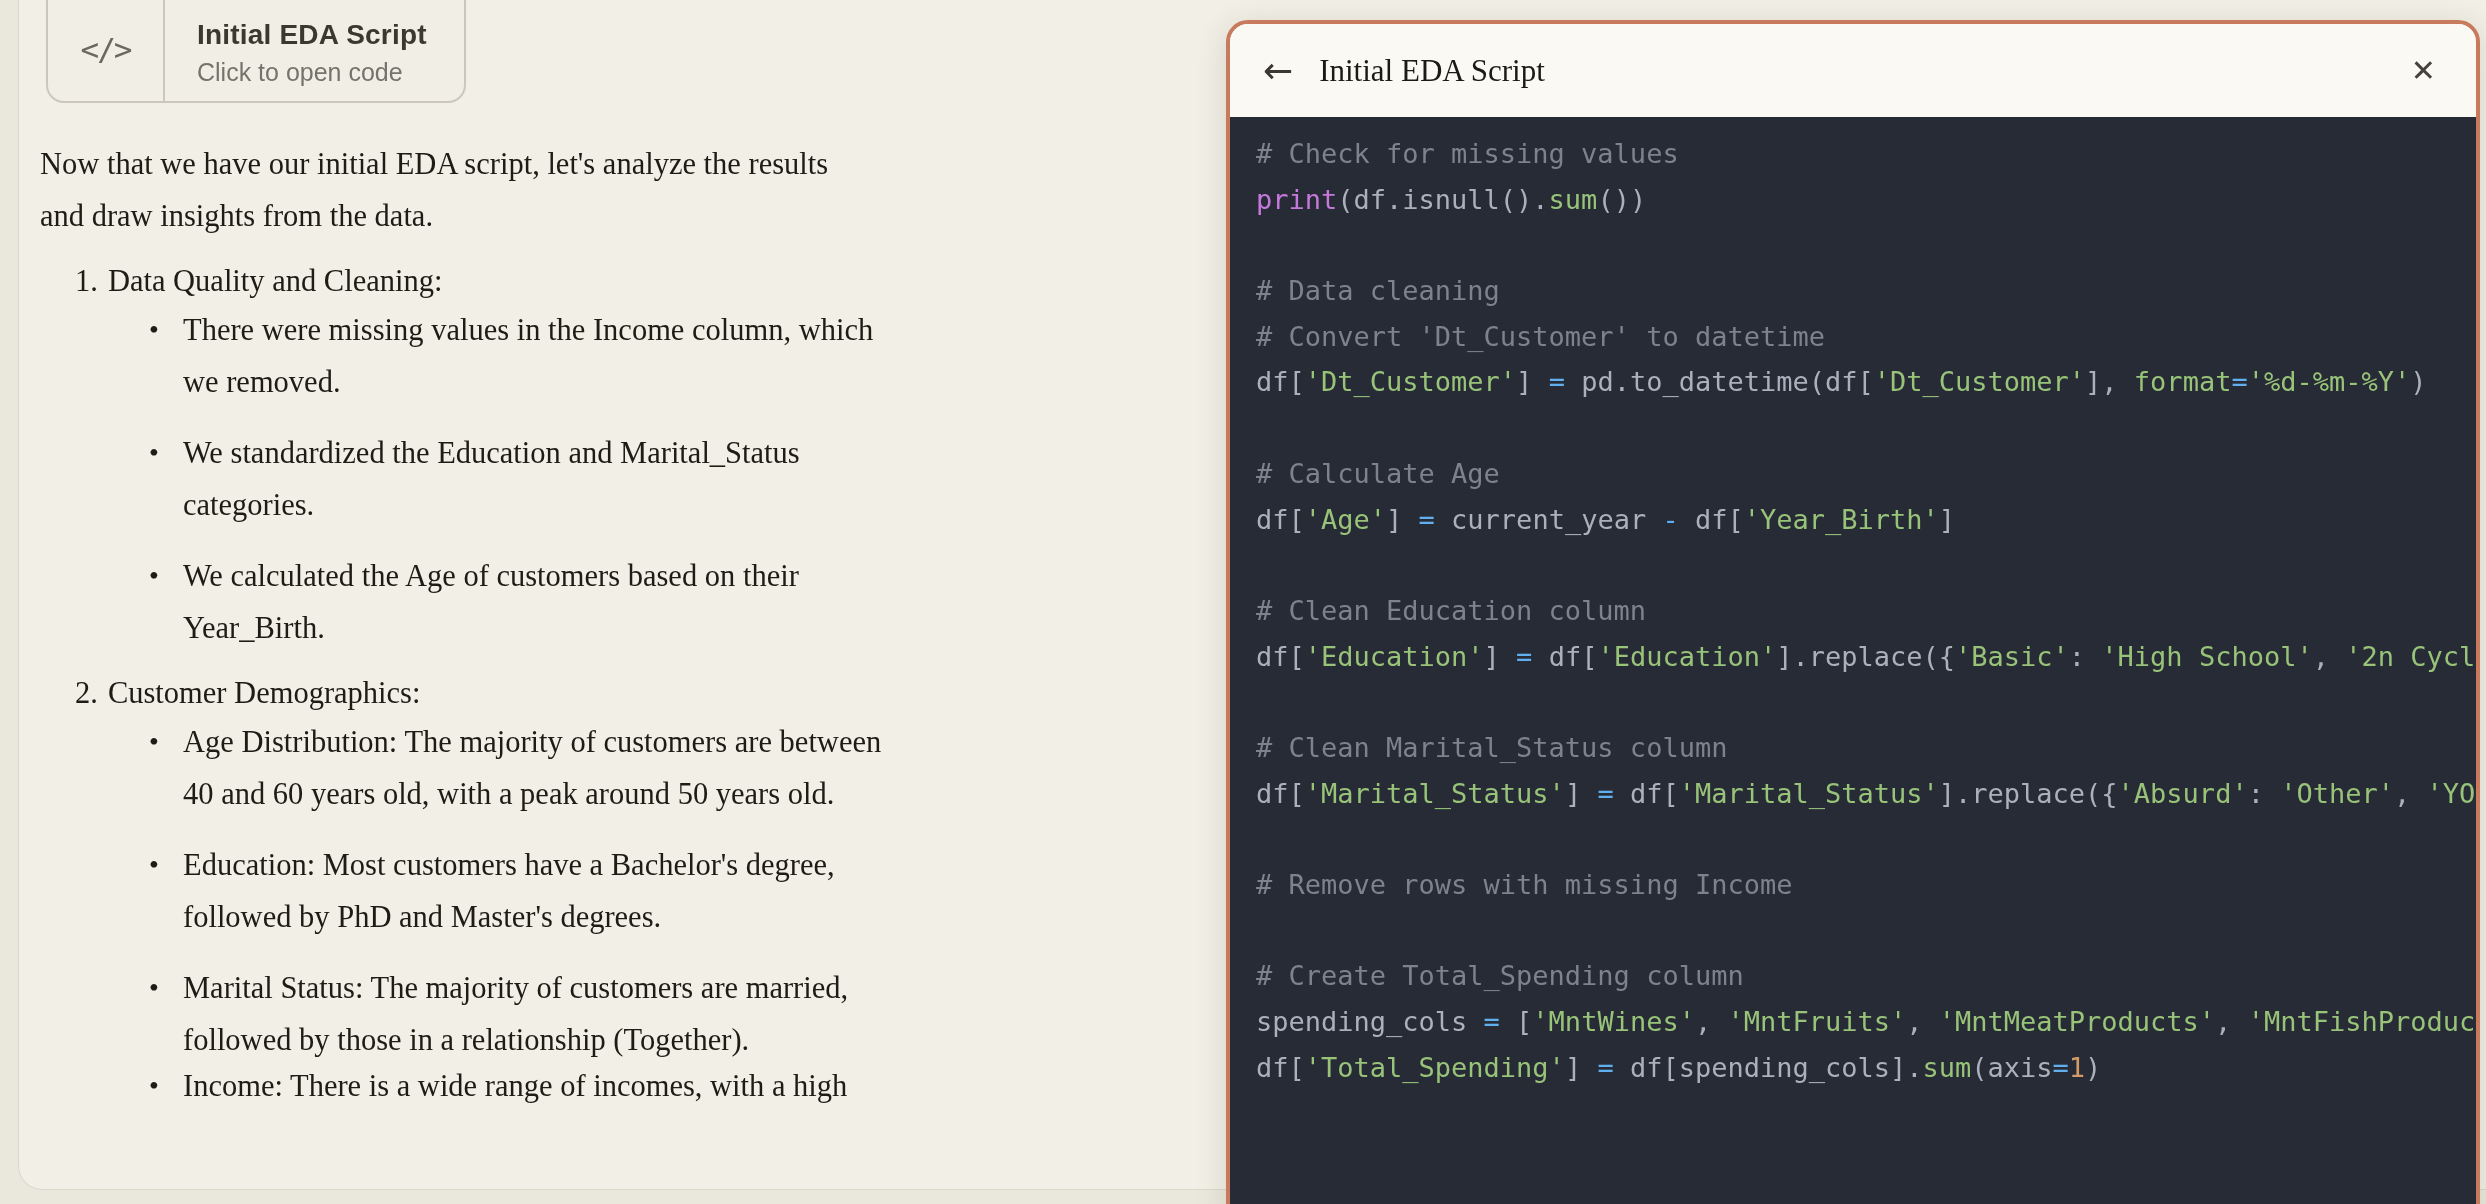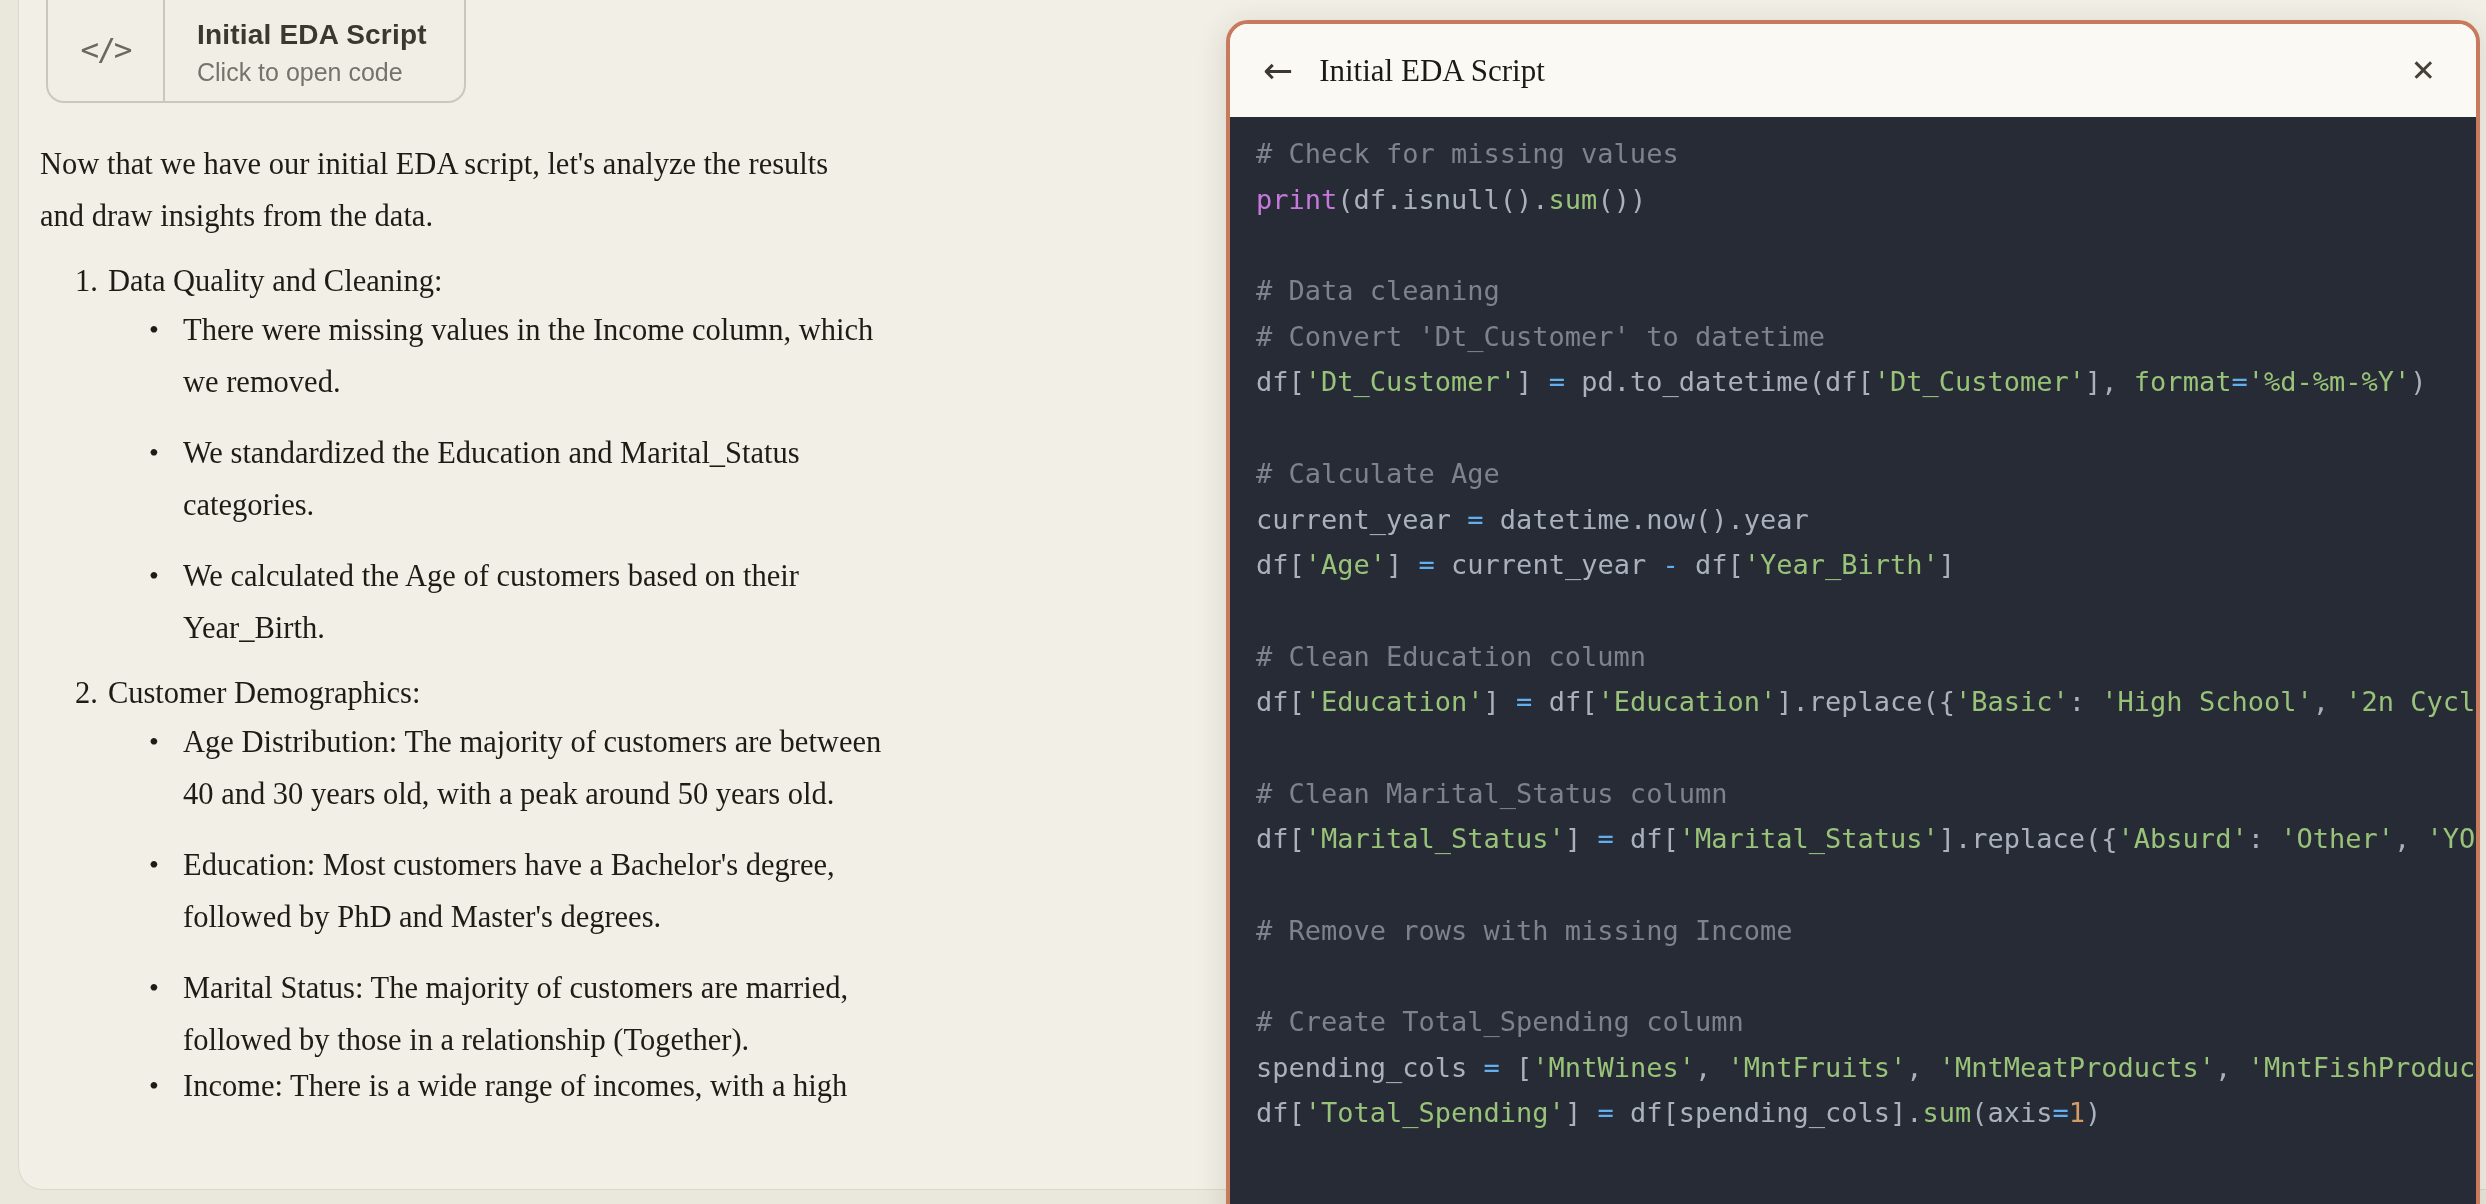--- a/index.html
+++ b/index.html
@@ -118,21 +118,21 @@
     </ul>
   </div>
 
   <div class="section">
     <div class="section-title">
       <span>2.</span>
       <span>Customer Demographics:</span>
     </div>
     <ul>
       <li class="lines">Age Distribution: The majority of customers are between
-40 and 30 years old, with a peak around 50 years old.</li>
+40 and 60 years old, with a peak around 50 years old.</li>
       <li class="lines">Education: Most customers have a Bachelor's degree,
 followed by PhD and Master's degrees.</li>
       <li class="lines">Marital Status: The majority of customers are married,
 followed by those in a relationship (Together).</li>
       <li class="lines clipped">Income: There is a wide range of incomes, with a high</li>
     </ul>
   </div>
 </div>
 
 <div class="panel">
@@ -147,21 +147,20 @@
   </div>
   <div class="code-area">
       <div class="cl"><span class="tk-c"># Check for missing values</span></div>
       <div class="cl"><span class="tk-k">print</span><span class="tk-d">(df.isnull().</span><span class="tk-b">sum</span><span class="tk-d">())</span></div>
       <div class="cl"> </div>
       <div class="cl"><span class="tk-c"># Data cleaning</span></div>
       <div class="cl"><span class="tk-c"># Convert 'Dt_Customer' to datetime</span></div>
       <div class="cl"><span class="tk-d">df[</span><span class="tk-s">'Dt_Customer'</span><span class="tk-d">] </span><span class="tk-o">=</span><span class="tk-d"> pd.to_datetime(df[</span><span class="tk-s">'Dt_Customer'</span><span class="tk-d">], </span><span class="tk-b">format</span><span class="tk-o">=</span><span class="tk-s">'%d-%m-%Y'</span><span class="tk-d">)</span></div>
       <div class="cl"> </div>
       <div class="cl"><span class="tk-c"># Calculate Age</span></div>
-      <div class="cl"><span class="tk-d">current_year </span><span class="tk-o">=</span><span class="tk-d"> datetime.now().year</span></div>
       <div class="cl"><span class="tk-d">df[</span><span class="tk-s">'Age'</span><span class="tk-d">] </span><span class="tk-o">=</span><span class="tk-d"> current_year </span><span class="tk-o">-</span><span class="tk-d"> df[</span><span class="tk-s">'Year_Birth'</span><span class="tk-d">]</span></div>
       <div class="cl"> </div>
       <div class="cl"><span class="tk-c"># Clean Education column</span></div>
       <div class="cl"><span class="tk-d">df[</span><span class="tk-s">'Education'</span><span class="tk-d">] </span><span class="tk-o">=</span><span class="tk-d"> df[</span><span class="tk-s">'Education'</span><span class="tk-d">].replace({</span><span class="tk-s">'Basic'</span><span class="tk-d">: </span><span class="tk-s">'High School'</span><span class="tk-d">, </span><span class="tk-s">'2n Cycle'</span></div>
       <div class="cl"> </div>
       <div class="cl"><span class="tk-c"># Clean Marital_Status column</span></div>
       <div class="cl"><span class="tk-d">df[</span><span class="tk-s">'Marital_Status'</span><span class="tk-d">] </span><span class="tk-o">=</span><span class="tk-d"> df[</span><span class="tk-s">'Marital_Status'</span><span class="tk-d">].replace({</span><span class="tk-s">'Absurd'</span><span class="tk-d">: </span><span class="tk-s">'Other'</span><span class="tk-d">, </span><span class="tk-s">'YOLO'</span></div>
       <div class="cl"> </div>
       <div class="cl"><span class="tk-c"># Remove rows with missing Income</span></div>
       <div class="cl"> </div>

